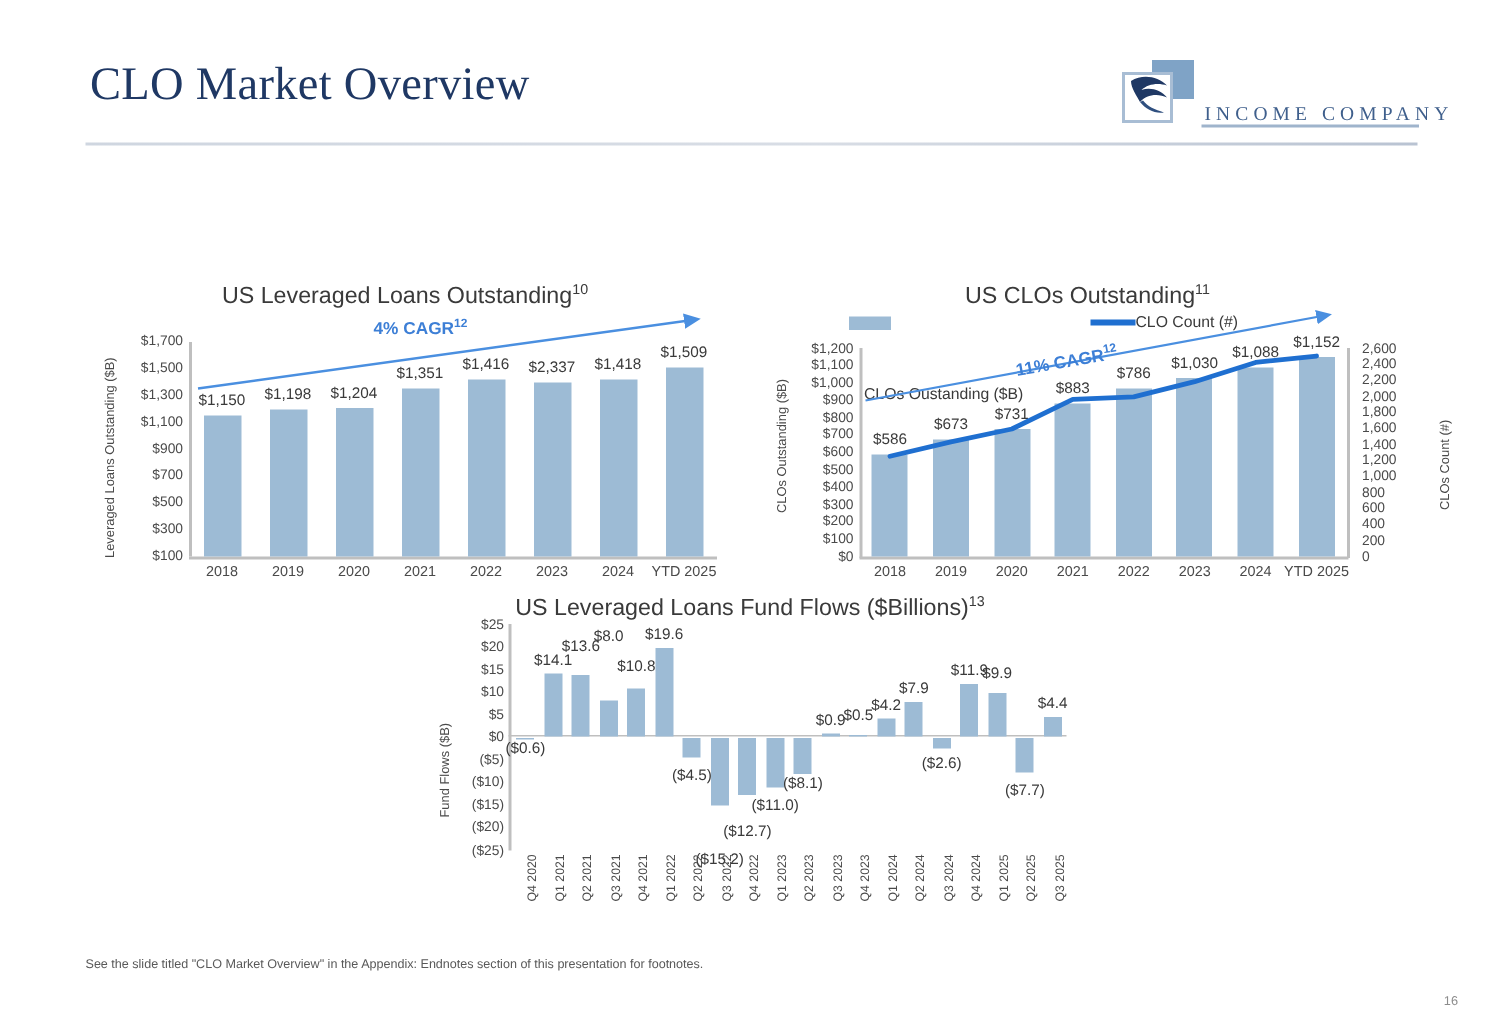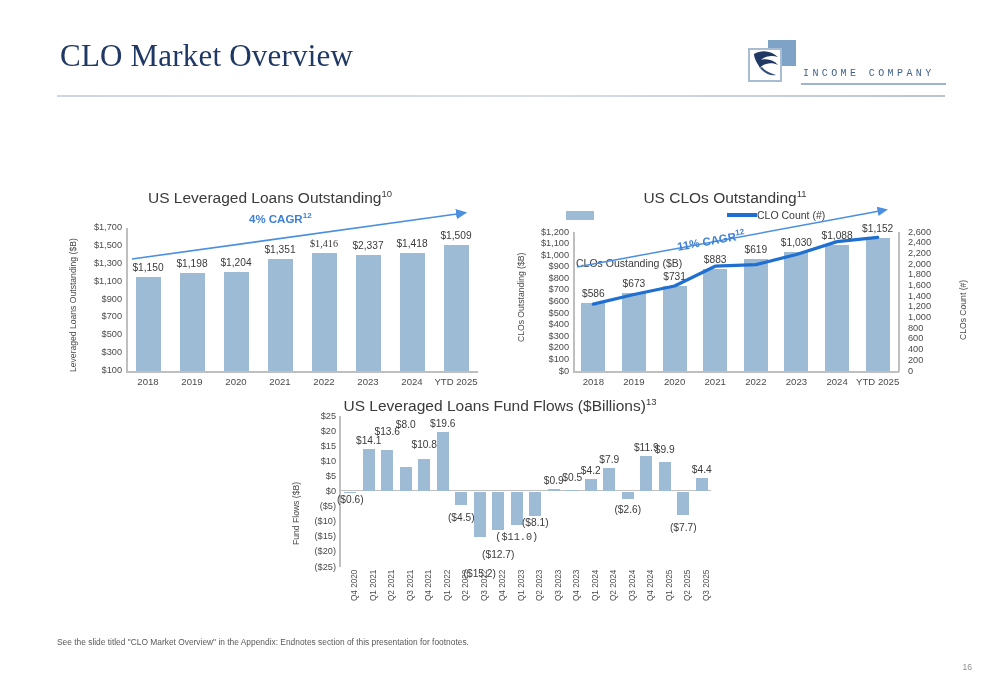--- a/index.html
+++ b/index.html
@@ -35,22 +35,22 @@
                   background:#7FA3C6; }
   .logo-sq-front { position:absolute; left:0px; top:8px; width:34px; height:34px;
                    background:#fff; border:2px solid #A8BDD4; }
   .logo-text {
     position:absolute; left:53px; top:2px;
     font-family: "Liberation Serif", serif;
     font-size: 25px; color:#1F3864; letter-spacing:1px; white-space:nowrap;
   }
   .logo-sub {
     position:absolute; left:55px; top:30px;
-    font-family:Liberation Mono, monospace;
-    font-size: 10px; color:#3F5F8C; letter-spacing:3.4px; white-space:nowrap;
+    font-family:Liberation Serif, serif;
+    font-size: 13px; color:#3F5F8C; letter-spacing:3.4px; white-space:nowrap;
   }
   .logo-rule { position:absolute; left:53px; top:45px; width:145px; height:2px; background:#9FB4CC; }
 
   
   .lead {
     position: absolute; left: 73px; top: 125px;
     font-family: "Liberation Serif", serif;
     font-size: 18.5px; color: #1F3864; white-space: nowrap;
   }
   .lead sup { font-size: 11px; vertical-align: super; }
@@ -149,21 +149,21 @@
     <div id="c1-plot">
         <div class="bar" style="left:135.5px; top:277.15625px; width:25px; height:93.84375px;"></div>
         <div class="bar-lbl" style="left:118px; top:262.15625px; width:60px;">$1,150</div>
         <div class="bar" style="left:179.5px; top:272.86625px; width:25px; height:98.13375000000002px;"></div>
         <div class="bar-lbl" style="left:162px; top:257.86625px; width:60px;">$1,198</div>
         <div class="bar" style="left:223.5px; top:272.33000000000004px; width:25px; height:98.66999999999996px;"></div>
         <div class="bar-lbl" style="left:206px; top:257.33000000000004px; width:60px;">$1,204</div>
         <div class="bar" style="left:267.5px; top:259.191875px; width:25px; height:111.80812500000002px;"></div>
         <div class="bar-lbl" style="left:250px; top:244.19187499999998px; width:60px;">$1,351</div>
         <div class="bar" style="left:311.5px; top:253.3825px; width:25px; height:117.6175px;"></div>
-        <div class="bar-lbl" style="left:294px; top:238.3825px; width:60px;font-family:Liberation Serif, serif;">$1,416</div>
+        <div class="bar-lbl" style="left:294px; top:238.3825px; width:60px;">$1,416</div>
         <div class="bar" style="left:355.5px; top:254.90187500000002px; width:25px; height:116.09812499999998px;"></div>
         <div class="bar-lbl" style="left:338px; top:239.90187500000002px; width:60px;">$2,337</div>
         <div class="bar" style="left:399.5px; top:253.20375px; width:25px; height:117.79624999999999px;"></div>
         <div class="bar-lbl" style="left:382px; top:238.20375px; width:60px;">$1,418</div>
         <div class="bar" style="left:443.5px; top:245.070625px; width:25px; height:125.929375px;"></div>
         <div class="bar-lbl" style="left:426px; top:230.070625px; width:60px;">$1,509</div>
       </div>
     <div id="c1-xticks">
         <div class="xtick" style="left:118px; top:376px; width:60px;">2018</div>
         <div class="xtick" style="left:162px; top:376px; width:60px;">2019</div>
@@ -236,21 +236,21 @@
     <div id="c2-plot">
         <div class="bar" style="left:581.3125px; top:303.12166666666667px; width:24px; height:67.87833333333333px;"></div>
         <div class="bar-lbl" style="left:563.3125px; top:288.12166666666667px; width:60px;">$586</div>
         <div class="bar" style="left:621.9375px; top:293.0441666666667px; width:24px; height:77.95583333333332px;"></div>
         <div class="bar-lbl" style="left:603.9375px; top:278.0441666666667px; width:60px;">$673</div>
         <div class="bar" style="left:662.5625px; top:286.3258333333333px; width:24px; height:84.67416666666668px;"></div>
         <div class="bar-lbl" style="left:644.5625px; top:271.3258333333333px; width:60px;">$731</div>
         <div class="bar" style="left:703.1875px; top:268.71916666666664px; width:24px; height:102.28083333333336px;"></div>
         <div class="bar-lbl" style="left:685.1875px; top:253.71916666666664px; width:60px;">$883</div>
         <div class="bar" style="left:743.8125px; top:258.87333333333333px; width:24px; height:112.12666666666667px;"></div>
-        <div class="bar-lbl" style="left:725.8125px; top:243.87333333333333px; width:60px;">$619</div>
+        <div class="bar-lbl" style="left:725.8125px; top:243.87333333333333px; width:60px;">$786</div>
         <div class="bar" style="left:784.4375px; top:251.69166666666666px; width:24px; height:119.30833333333334px;"></div>
         <div class="bar-lbl" style="left:766.4375px; top:236.69166666666666px; width:60px;">$1,030</div>
         <div class="bar" style="left:825.0625px; top:244.97333333333336px; width:24px; height:126.02666666666664px;"></div>
         <div class="bar-lbl" style="left:807.0625px; top:229.97333333333336px; width:60px;">$1,088</div>
         <div class="bar" style="left:865.6875px; top:237.56px; width:24px; height:133.44px;"></div>
         <div class="bar-lbl" style="left:847.6875px; top:222.56px; width:60px;">$1,152</div>
       </div>
     <svg id="c2-line" style="left:573px; top:232px; width:326px; height:140px;">
         <polyline points="20.3125,72.1730769230769 60.9375,62.55000000000001 101.5625,53.996153846153845 142.1875,34.21538461538461 182.8125,32.61153846153849 223.4375,22.453846153846143 264.0625,9.623076923076923 304.6875,5.34615384615384" fill="none" stroke="#1F6FD0" stroke-width="3.2" stroke-linejoin="round" stroke-linecap="round"></polyline>
       </svg>
@@ -310,21 +310,21 @@
         <div class="bar-lbl" style="left:397.25px; top:438.884px; width:54px;">$10.8</div>
         <div class="bar" style="left:436.75px; top:432.308px; width:12px; height:59.19200000000001px;"></div>
         <div class="bar-lbl" style="left:415.75px; top:418.308px; width:54px;">$19.6</div>
         <div class="bar" style="left:455.25px; top:491.5px; width:12px; height:13.590000000000032px;"></div>
         <div class="bar-lbl" style="left:434.25px; top:512.09px; width:54px;">($4.5)</div>
         <div class="bar" style="left:473.75px; top:491.5px; width:12px; height:45.903999999999996px;"></div>
         <div class="bar-lbl" style="left:452.75px; top:568.404px; width:54px;">($15.2)</div>
         <div class="bar" style="left:492.25px; top:491.5px; width:12px; height:38.35400000000004px;"></div>
         <div class="bar-lbl" style="left:471.25px; top:548.854px; width:54px;">($12.7)</div>
         <div class="bar" style="left:510.75px; top:491.5px; width:12px; height:33.22000000000003px;"></div>
-        <div class="bar-lbl" style="left:489.75px; top:531.72px; width:54px;font-family:Liberation Mono, monospace;">($11.0)</div>
+        <div class="bar-lbl" style="left:489.75px; top:531.72px; width:54px;">($11.0)</div>
         <div class="bar" style="left:529.25px; top:491.5px; width:12px; height:24.46199999999999px;"></div>
         <div class="bar-lbl" style="left:508.25px; top:516.962px; width:54px;">($8.1)</div>
         <div class="bar" style="left:547.75px; top:488.782px; width:12px; height:2.7180000000000177px;"></div>
         <div class="bar-lbl" style="left:526.75px; top:474.782px; width:54px;">$0.9</div>
         <div class="bar" style="left:566.25px; top:489.99px; width:12px; height:1.509999999999991px;"></div>
         <div class="bar-lbl" style="left:545.25px; top:471.99px; width:54px;">$0.5</div>
         <div class="bar" style="left:584.75px; top:478.81600000000003px; width:12px; height:12.683999999999969px;"></div>
         <div class="bar-lbl" style="left:563.75px; top:464.81600000000003px; width:54px;">$4.2</div>
         <div class="bar" style="left:603.25px; top:467.642px; width:12px; height:23.858000000000004px;"></div>
         <div class="bar-lbl" style="left:582.25px; top:453.642px; width:54px;">$7.9</div>

